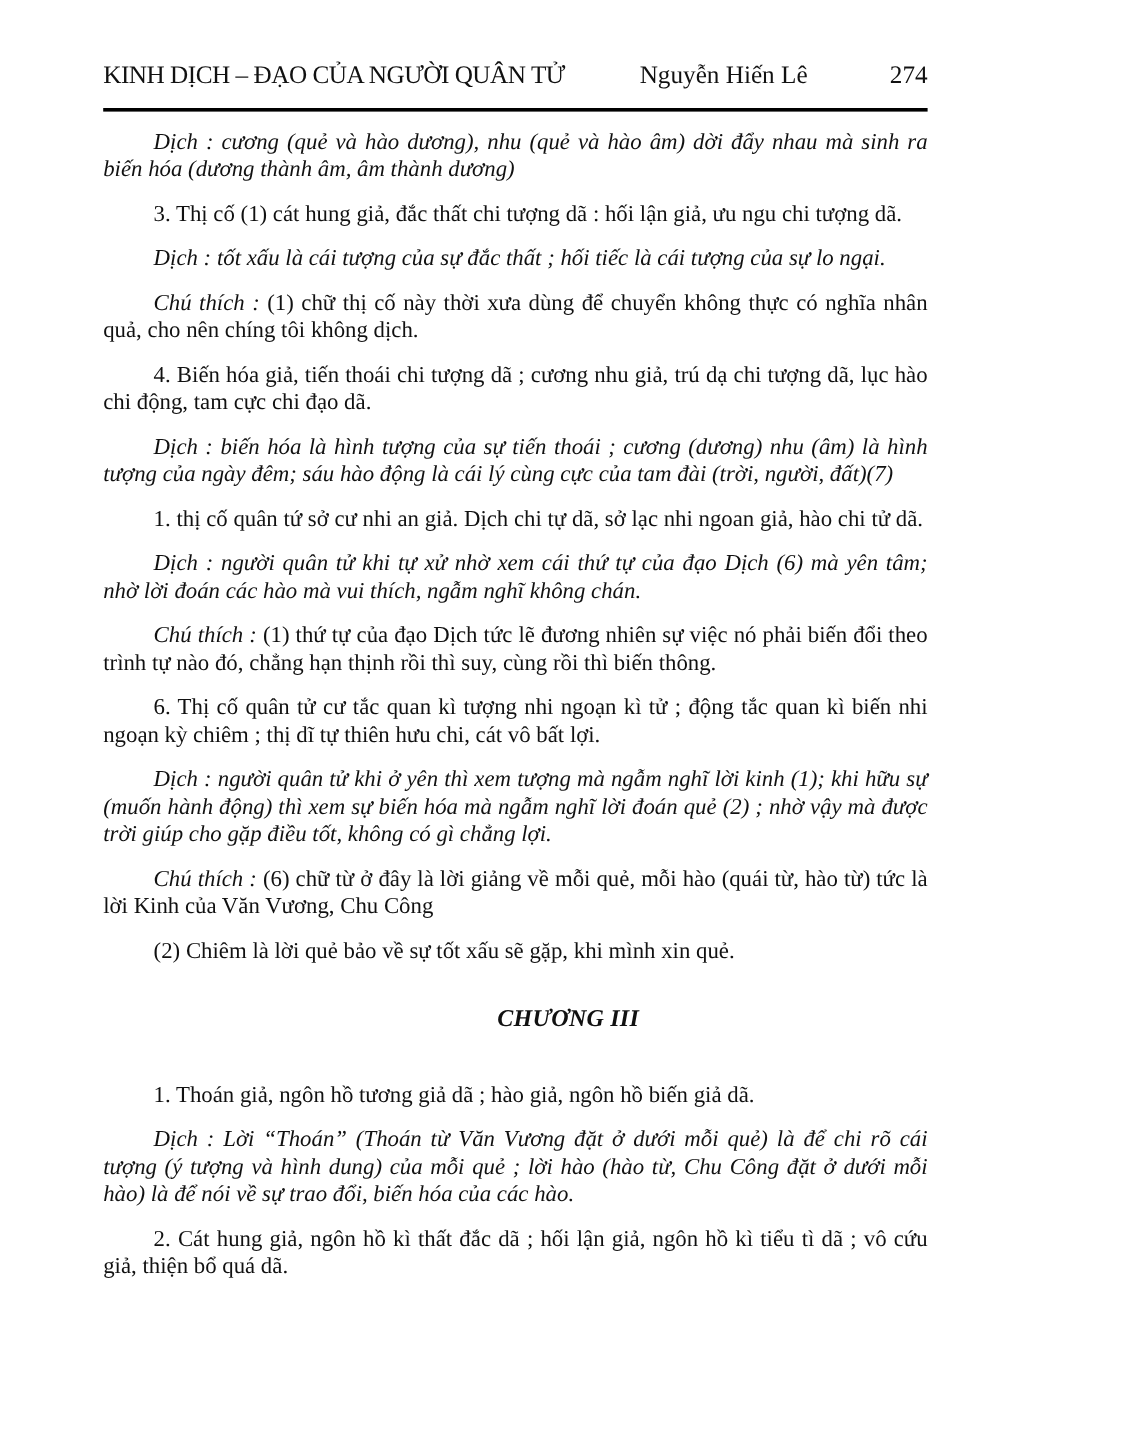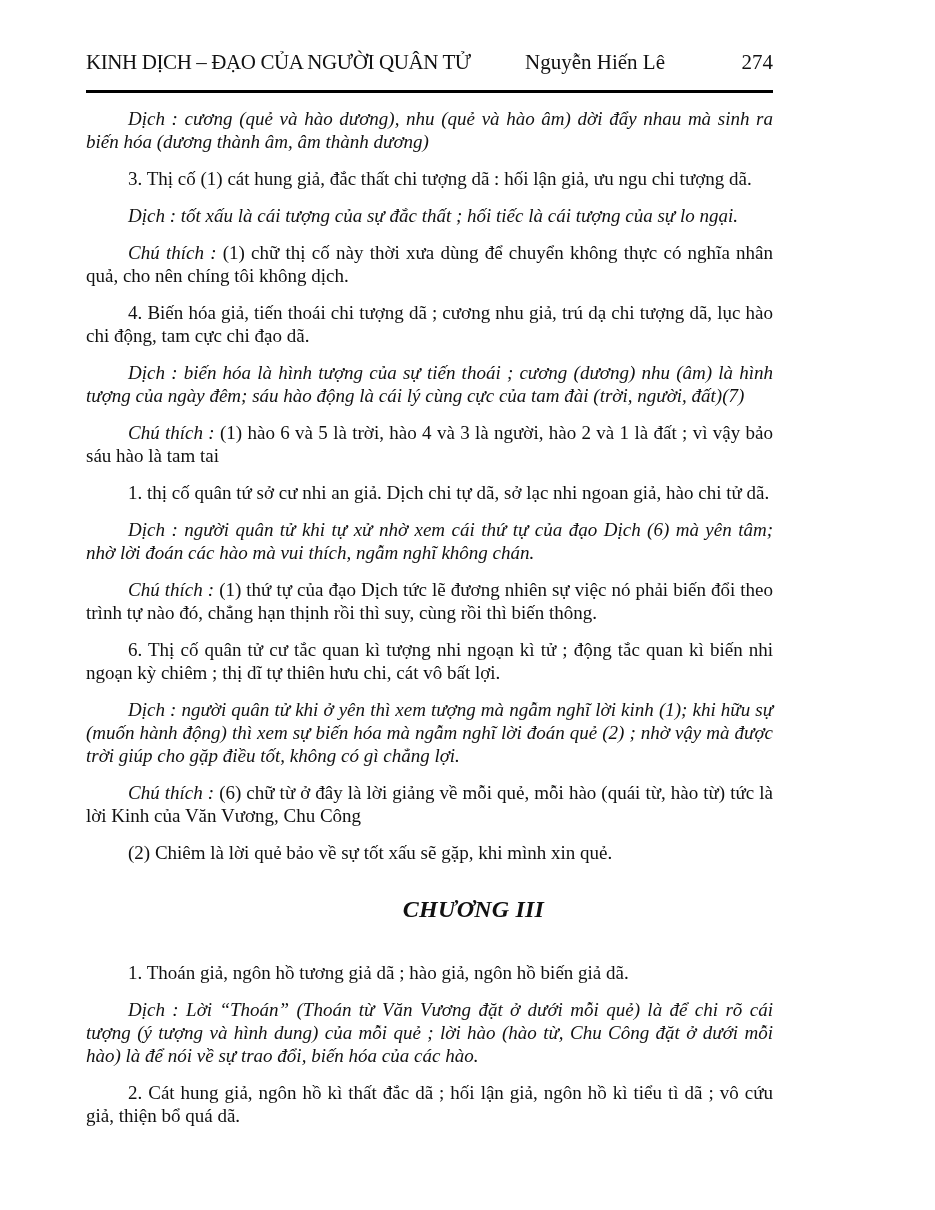--- a/index.html
+++ b/index.html
@@ -19,44 +19,44 @@
   .header {
     display: flex;
     align-items: baseline;
     font-size: 21px;
     white-space: nowrap;
   }
   .header-title {
     flex: 1 1 auto;
     letter-spacing: -0.4px;
   }
-  .header-right { display: flex; align-items: center; gap: 24px; }
+  .header-right { display: flex; align-items: center; }
   .header-author { margin-right: 50px; }
-  .header-pagenum { min-width: 34px; text-align: right; }
+  .header-pagenum { min-width: 34px; text-align: right; margin-left: 16px; }
   .rule {
     border-bottom: 3px solid #000;
     margin-top: 15px;
   }
   .body {
     margin-top: 5px;
     font-size: 19px;
     line-height: 23px;
     text-align: justify;
   }
   .body p {
     margin: 14px 0;
     text-indent: 42px;
   }
   .body p.italic { font-style: italic; }
   .body .lead { font-style: italic; }
   .body h2.heading {
     text-align: center;
     font-style: italic;
     font-weight: bold;
-    font-size: 24px;
+    font-size: 20px;
     line-height: 23px;
     margin: 34px 0 40px 0;
     text-indent: 0;
     transform: translateX(44px);
     letter-spacing: 0.2px;
   }
 </style>
 </head>
 <body>
 
@@ -69,21 +69,20 @@
     </div>
   </header>
   <div class="rule"></div>
   <main class="body">
       <p class="italic">Dịch : cương (quẻ và hào dương), nhu (quẻ và hào âm) dời đẩy nhau mà sinh ra biến hóa (dương thành âm, âm thành dương)</p>
       <p class="normal">3. Thị cố (1) cát hung giả, đắc thất chi tượng dã : hối lận giả, ưu ngu chi tượng dã.</p>
       <p class="italic">Dịch : tốt xấu là cái tượng của sự đắc thất ; hối tiếc là cái tượng của sự lo ngại.</p>
       <p class="normal"><em class="lead">Chú thích :</em><span> (1) chữ thị cố này thời xưa dùng để chuyển không thực có nghĩa nhân quả, cho nên chíng tôi không dịch.</span></p>
       <p class="normal">4. Biến hóa giả, tiến thoái chi tượng dã ; cương nhu giả, trú dạ chi tượng dã, lục hào chi động, tam cực chi đạo dã.</p>
       <p class="italic">Dịch : biến hóa là hình tượng của sự tiến thoái ; cương (dương) nhu (âm) là hình tượng của ngày đêm; sáu hào động là cái lý cùng cực của tam đài (trời, người, đất)(7)</p>
-      <p class="normal"><em class="lead">Chú thích :</em><span> (1) hào 6 và 5 là trời, hào 4 và 3 là người, hào 2 và 1 là đất ; vì vậy bảo sáu hào là tam tai</span></p>
       <p class="normal">1. thị cố quân tứ sở cư nhi an giả. Dịch chi tự dã, sở lạc nhi ngoan giả, hào chi tử dã.</p>
       <p class="italic">Dịch : người quân tử khi tự xử nhờ xem cái thứ tự của đạo Dịch (6) mà yên tâm; nhờ lời đoán các hào mà vui thích, ngẫm nghĩ không chán.</p>
       <p class="normal"><em class="lead">Chú thích :</em><span> (1) thứ tự của đạo Dịch tức lẽ đương nhiên sự việc nó phải biến đổi theo trình tự nào đó, chẳng hạn thịnh rồi thì suy, cùng rồi thì biến thông.</span></p>
       <p class="normal">6. Thị cố quân tử cư tắc quan kì tượng nhi ngoạn kì tử ; động tắc quan kì biến nhi ngoạn kỳ chiêm ; thị dĩ tự thiên hưu chi, cát vô bất lợi.</p>
       <p class="italic">Dịch : người quân tử khi ở yên thì xem tượng mà ngẫm nghĩ lời kinh (1); khi hữu sự (muốn hành động) thì xem sự biến hóa mà ngẫm nghĩ lời đoán quẻ (2) ; nhờ vậy mà được trời giúp cho gặp điều tốt, không có gì chẳng lợi.</p>
       <p class="normal"><em class="lead">Chú thích :</em><span> (6) chữ từ ở đây là lời giảng về mỗi quẻ, mỗi hào (quái từ, hào từ) tức là lời Kinh của Văn Vương, Chu Công</span></p>
       <p class="normal">(2) Chiêm là lời quẻ bảo về sự tốt xấu sẽ gặp, khi mình xin quẻ.</p>
       <h2 class="heading">CHƯƠNG III</h2>
       <p class="normal">1. Thoán giả, ngôn hồ tương giả dã ; hào giả, ngôn hồ biến giả dã.</p>
       <p class="italic">Dịch : Lời “Thoán” (Thoán từ Văn Vương đặt ở dưới mỗi quẻ) là để chi rõ cái tượng (ý tượng và hình dung) của mỗi quẻ ; lời hào (hào từ, Chu Công đặt ở dưới mỗi hào) là để nói về sự trao đổi, biến hóa của các hào.</p>

